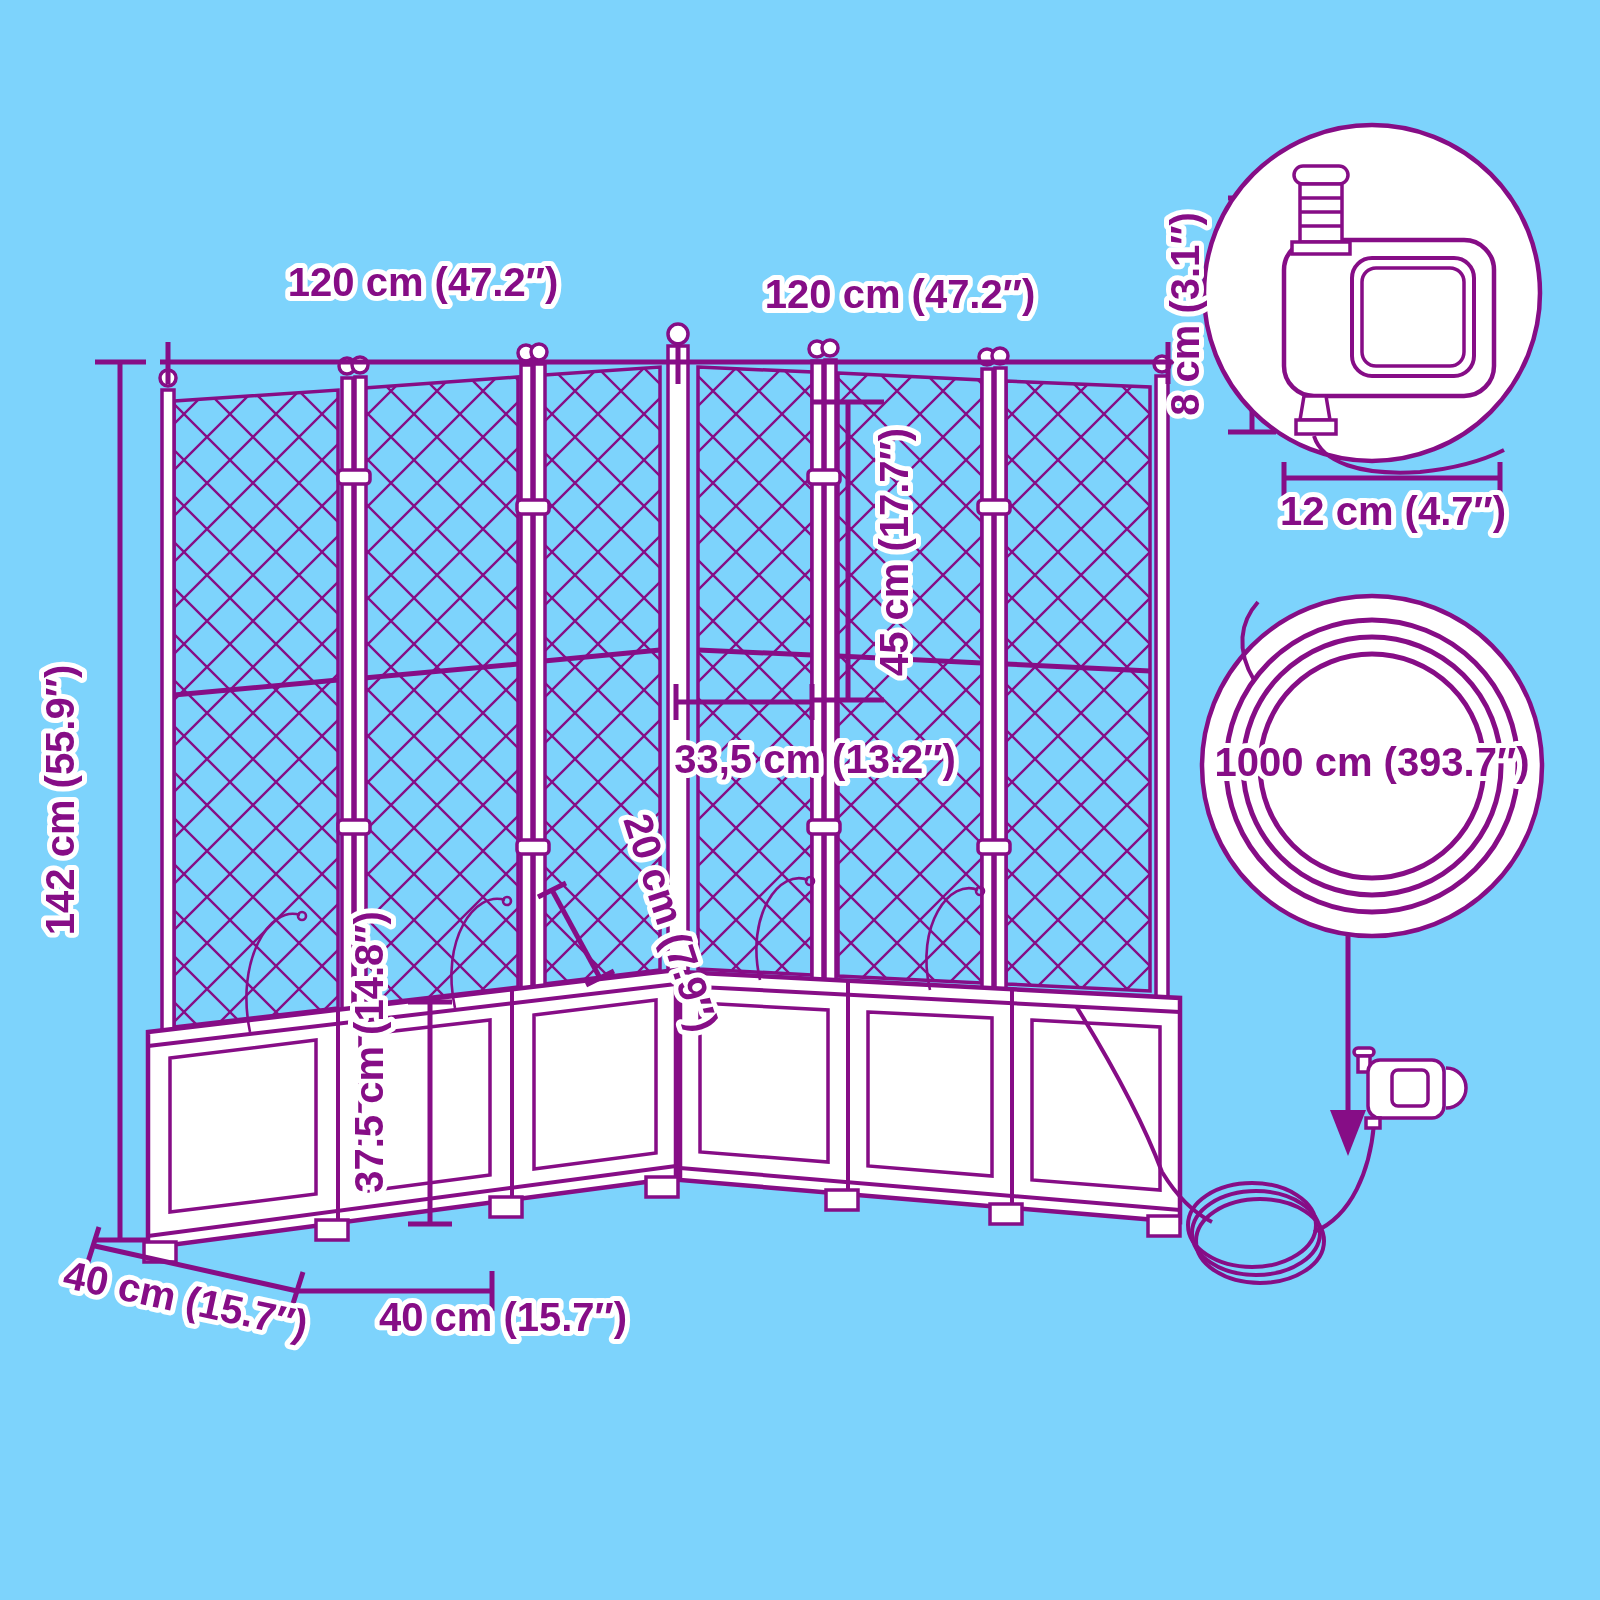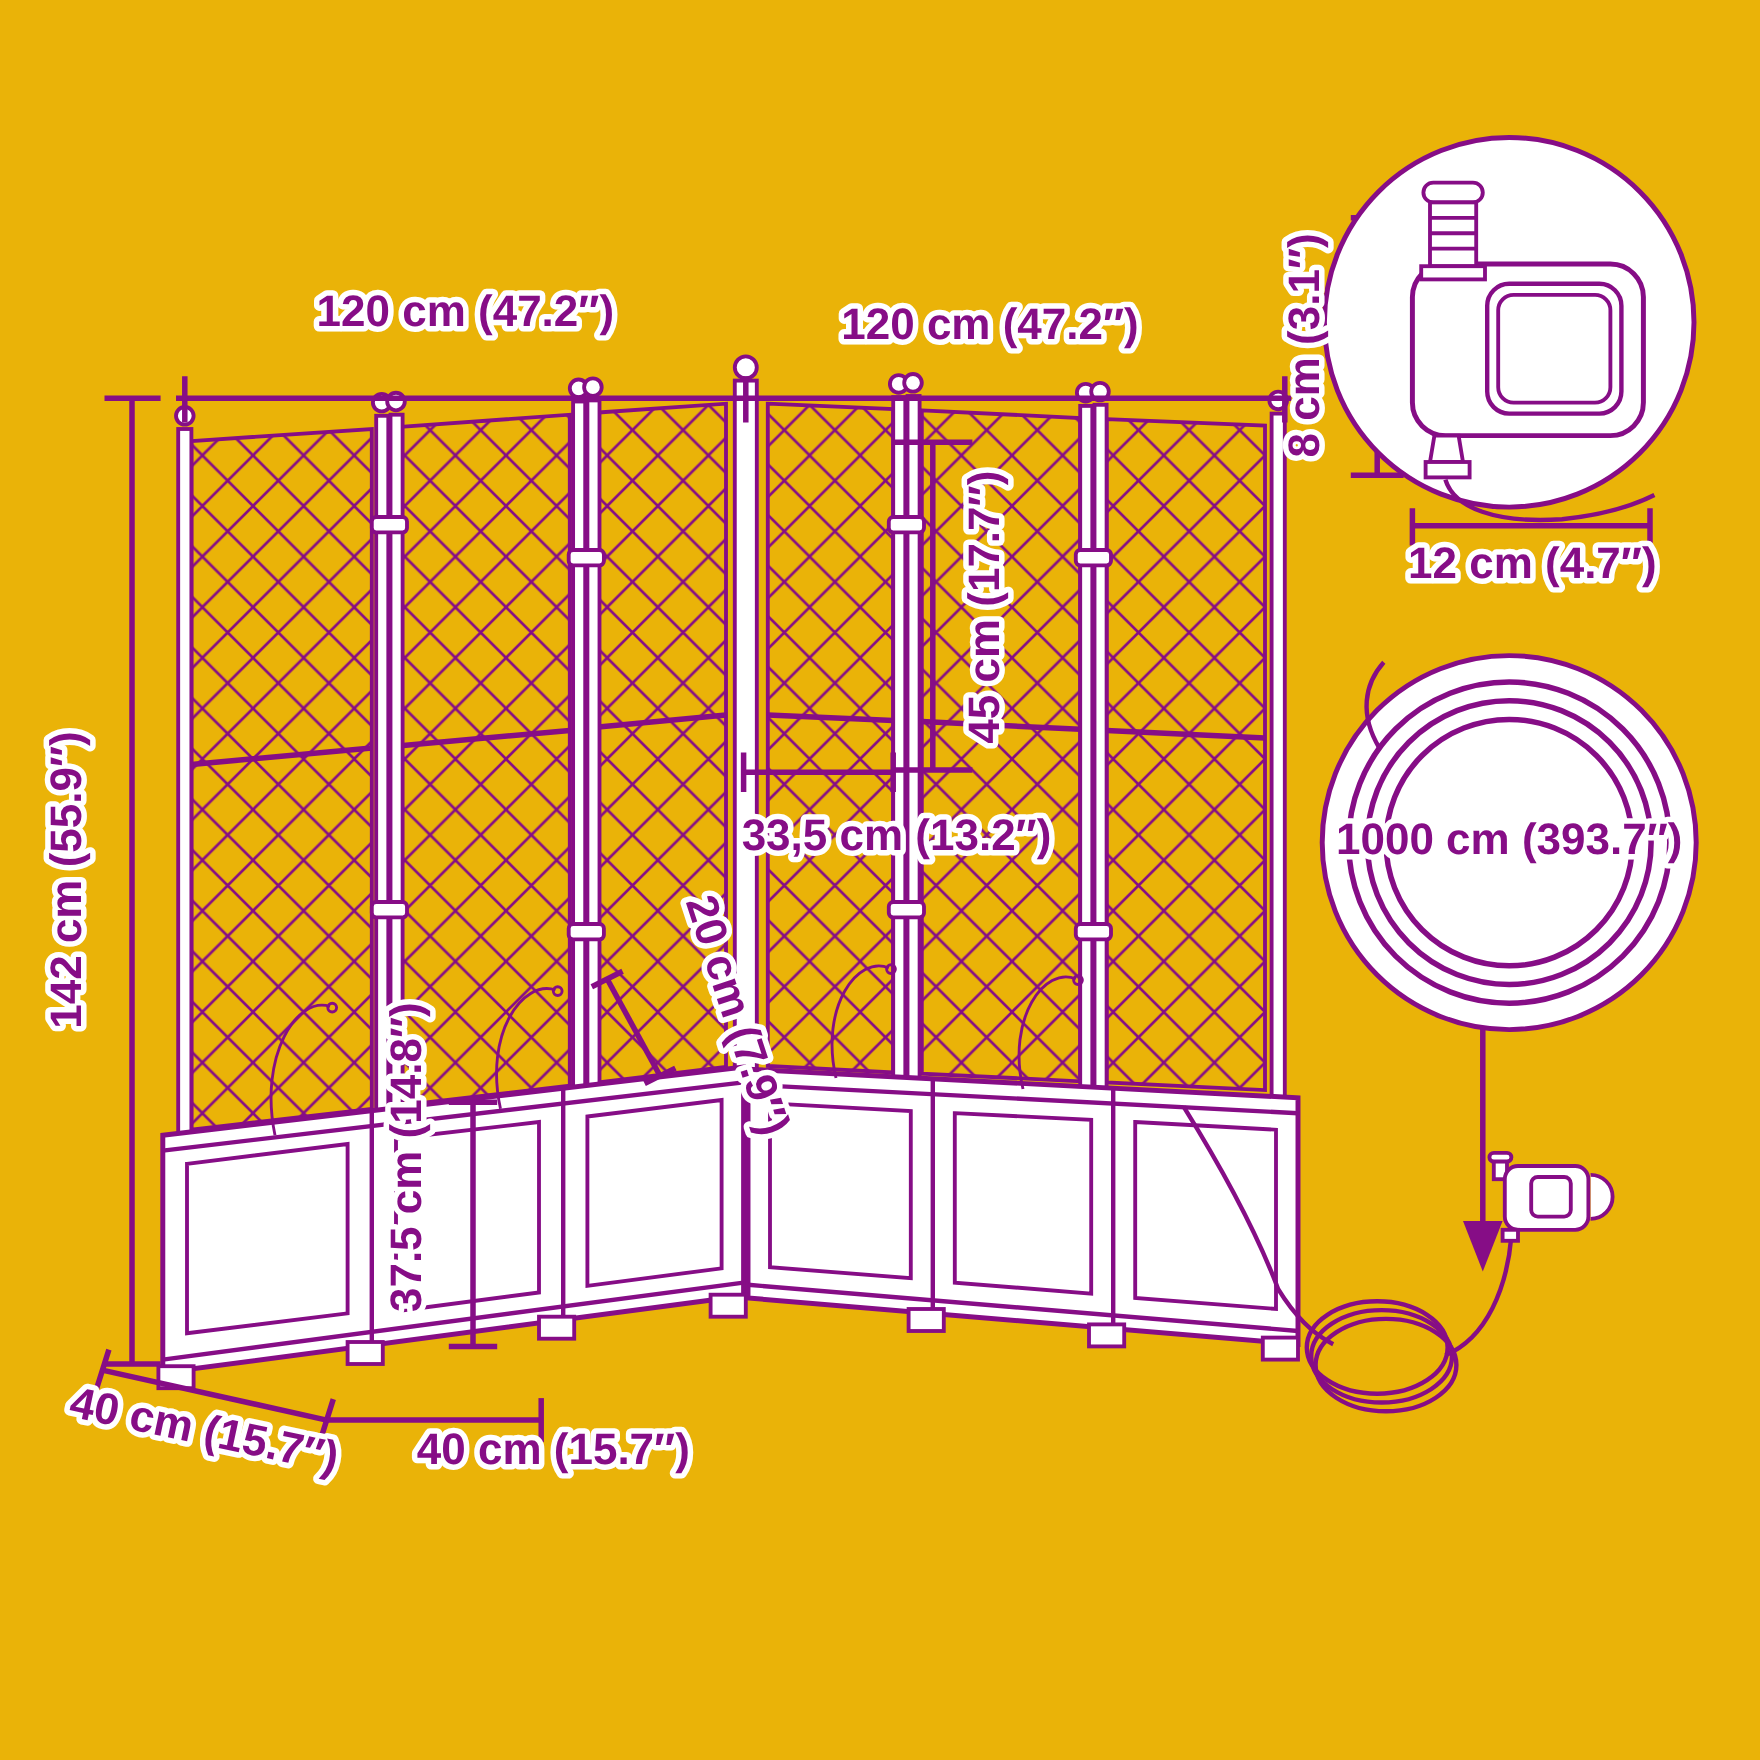--- a/index.html
+++ b/index.html
@@ -1,16 +1,16 @@
 <!DOCTYPE html>
 <html><head>
 <meta charset="utf-8">
 <style>
   html,body{margin:0;padding:0;background:#ffffff;}
-  .stage{width:1600px;height:1600px;position:relative;background:#eab308;font-family:"Liberation Sans",sans-serif;}
+  .stage{width:1600px;height:1600px;position:relative;background:#7dd3fc;font-family:"Liberation Sans",sans-serif;}
   svg{display:block;}
   .s3{stroke:#860D86;stroke-width:3.5;fill:none;}
   .s4{stroke:#860D86;stroke-width:4;fill:none;}
   .s5{stroke:#860D86;stroke-width:5;fill:none;}
   .thin{stroke:#860D86;stroke-width:2.6;fill:none;}
   .wf{fill:#ffffff;stroke:#860D86;stroke-width:3.5;}
   .wf4{fill:#ffffff;stroke:#860D86;stroke-width:4.5;}
   .lat{fill:url(#lat);stroke:#860D86;stroke-width:3.5;}
   .fin{fill:#ffffff;stroke:#860D86;stroke-width:3.5;}
   .arrow{fill:#860D86;stroke:none;}

